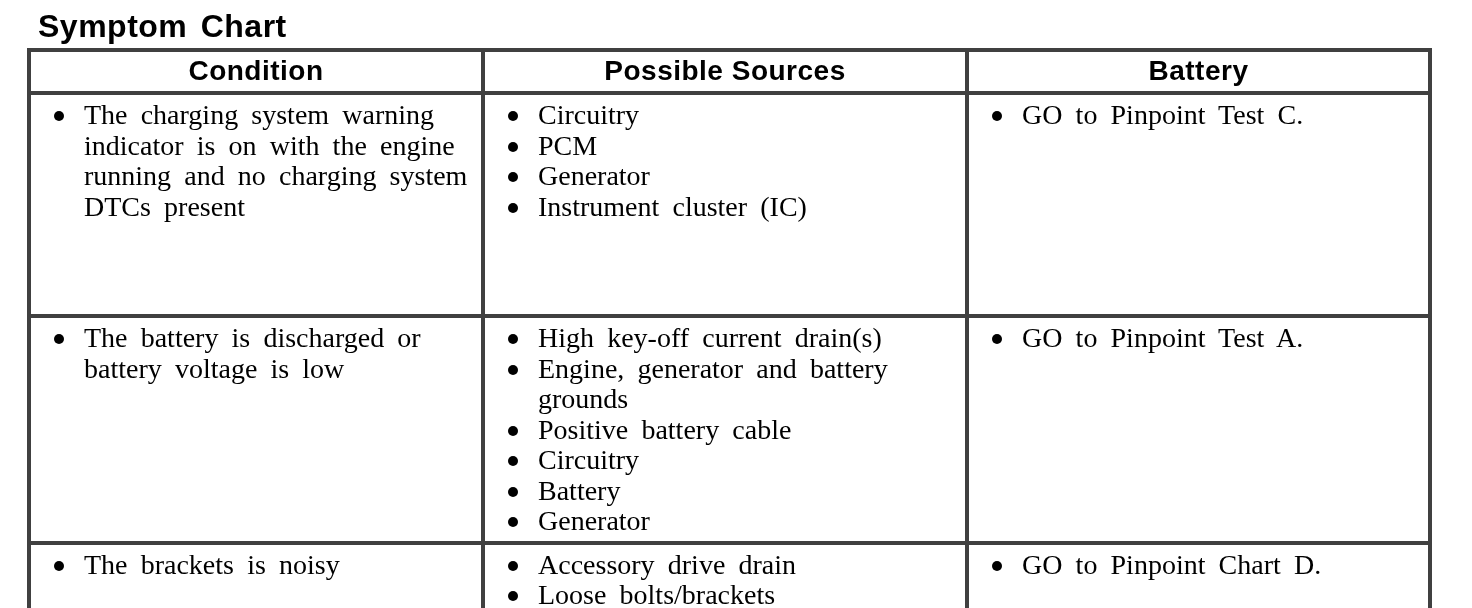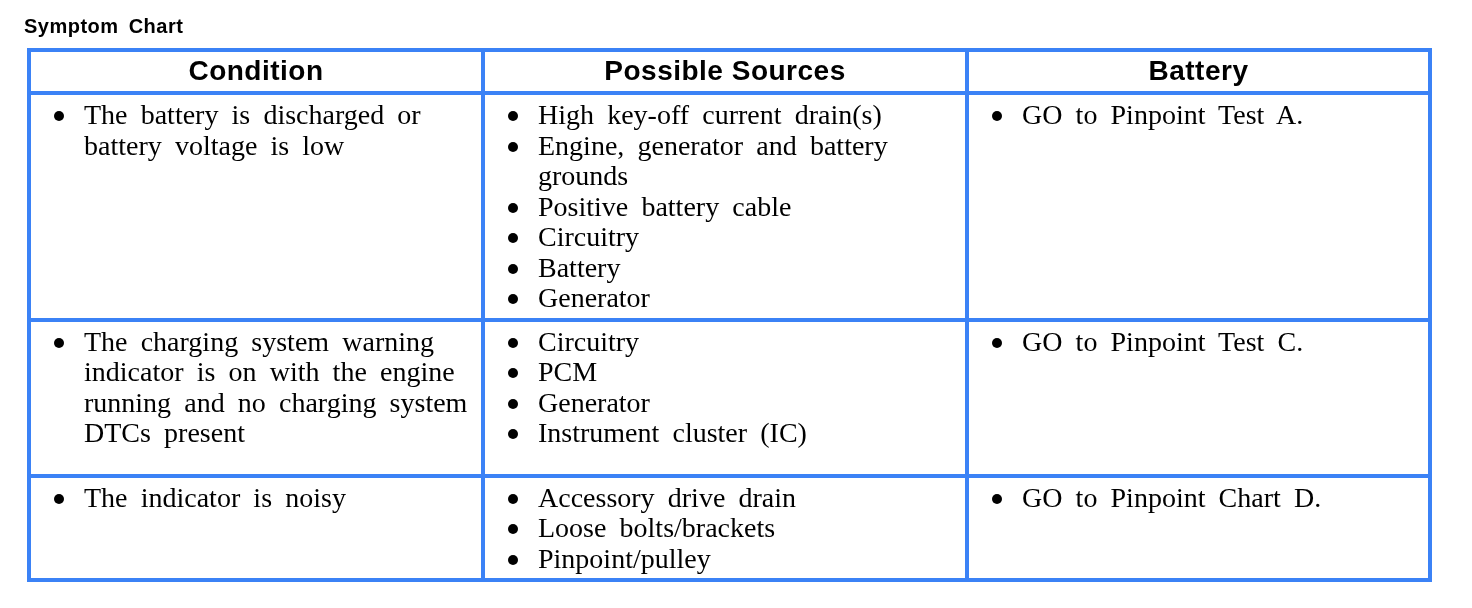--- a/index.html
+++ b/index.html
@@ -13,39 +13,39 @@
     font-family: "Liberation Serif", serif;
   }
 
   .page {
     position: relative;
     width: 1472px;
     height: 608px;
   }
 
   .doc-title {
-    margin: 11px 0 0 24px;
+    margin: 11px 0 0 38px;
     font-family: "Liberation Sans", sans-serif;
     font-weight: bold;
-    font-size: 20px;
+    font-size: 32px;
     line-height: 30px;
     letter-spacing: 0.5px;
     word-spacing: 4px;
   }
 
   table.symptom-table {
     margin: 7px 0 0 27px;
     width: 1401px;
     border-collapse: collapse;
     table-layout: fixed;
   }
 
   table.symptom-table th,
   table.symptom-table td {
-    border: 4px solid #3b82f6;
+    border: 4px solid #404040;
     vertical-align: top;
   }
 
   table.symptom-table th {
     font-family: "Liberation Sans", sans-serif;
     font-weight: bold;
     font-size: 28px;
     line-height: 30px;
     text-align: center;
     padding: 4px 0 5px 0;
@@ -102,105 +102,105 @@
         <th>Battery</th>
       </tr>
     </thead>
     <tbody>
 
     <tr>
           <td>
             <div class="blist">
               <div class="bitem">
                 <span class="dot"></span>
-                <span class="btext">The battery is discharged or battery voltage is low</span>
-              </div>
-            </div>
-          </td>
-          <td>
-            <div class="blist">
-              <div class="bitem">
-                <span class="dot"></span>
-                <span class="btext">High key-off current drain(s)</span>
-              </div>
-              <div class="bitem">
-                <span class="dot"></span>
-                <span class="btext">Engine, generator and battery grounds</span>
-              </div>
-              <div class="bitem">
-                <span class="dot"></span>
-                <span class="btext">Positive battery cable</span>
-              </div>
+                <span class="btext">The charging system warning indicator is on with the engine running and no charging system DTCs present</span>
+              </div>
+            </div>
+          </td>
+          <td>
+            <div class="blist">
               <div class="bitem">
                 <span class="dot"></span>
                 <span class="btext">Circuitry</span>
               </div>
               <div class="bitem">
                 <span class="dot"></span>
-                <span class="btext">Battery</span>
+                <span class="btext">PCM</span>
               </div>
               <div class="bitem">
                 <span class="dot"></span>
                 <span class="btext">Generator</span>
               </div>
-            </div>
-          </td>
-          <td>
-            <div class="blist">
-              <div class="bitem">
-                <span class="dot"></span>
-                <span class="btext">GO to Pinpoint Test A.</span>
+              <div class="bitem">
+                <span class="dot"></span>
+                <span class="btext">Instrument cluster (IC)</span>
+              </div>
+            </div>
+          </td>
+          <td>
+            <div class="blist">
+              <div class="bitem">
+                <span class="dot"></span>
+                <span class="btext">GO to Pinpoint Test C.</span>
               </div>
             </div>
           </td>
         </tr>
         <tr>
           <td>
             <div class="blist">
               <div class="bitem">
                 <span class="dot"></span>
-                <span class="btext">The charging system warning indicator is on with the engine running and no charging system DTCs present</span>
-              </div>
-            </div>
-          </td>
-          <td>
-            <div class="blist">
+                <span class="btext">The battery is discharged or battery voltage is low</span>
+              </div>
+            </div>
+          </td>
+          <td>
+            <div class="blist">
+              <div class="bitem">
+                <span class="dot"></span>
+                <span class="btext">High key-off current drain(s)</span>
+              </div>
+              <div class="bitem">
+                <span class="dot"></span>
+                <span class="btext">Engine, generator and battery grounds</span>
+              </div>
+              <div class="bitem">
+                <span class="dot"></span>
+                <span class="btext">Positive battery cable</span>
+              </div>
               <div class="bitem">
                 <span class="dot"></span>
                 <span class="btext">Circuitry</span>
               </div>
               <div class="bitem">
                 <span class="dot"></span>
-                <span class="btext">PCM</span>
+                <span class="btext">Battery</span>
               </div>
               <div class="bitem">
                 <span class="dot"></span>
                 <span class="btext">Generator</span>
               </div>
-              <div class="bitem">
-                <span class="dot"></span>
-                <span class="btext">Instrument cluster (IC)</span>
-              </div>
-            </div>
-          </td>
-          <td>
-            <div class="blist">
-              <div class="bitem">
-                <span class="dot"></span>
-                <span class="btext">GO to Pinpoint Test C.</span>
+            </div>
+          </td>
+          <td>
+            <div class="blist">
+              <div class="bitem">
+                <span class="dot"></span>
+                <span class="btext">GO to Pinpoint Test A.</span>
               </div>
             </div>
           </td>
         </tr>
         <tr>
           <td>
             <div class="blist">
               <div class="bitem">
                 <span class="dot"></span>
-                <span class="btext">The indicator is noisy</span>
+                <span class="btext">The brackets is noisy</span>
               </div>
             </div>
           </td>
           <td>
             <div class="blist">
               <div class="bitem">
                 <span class="dot"></span>
                 <span class="btext">Accessory drive drain</span>
               </div>
               <div class="bitem">

